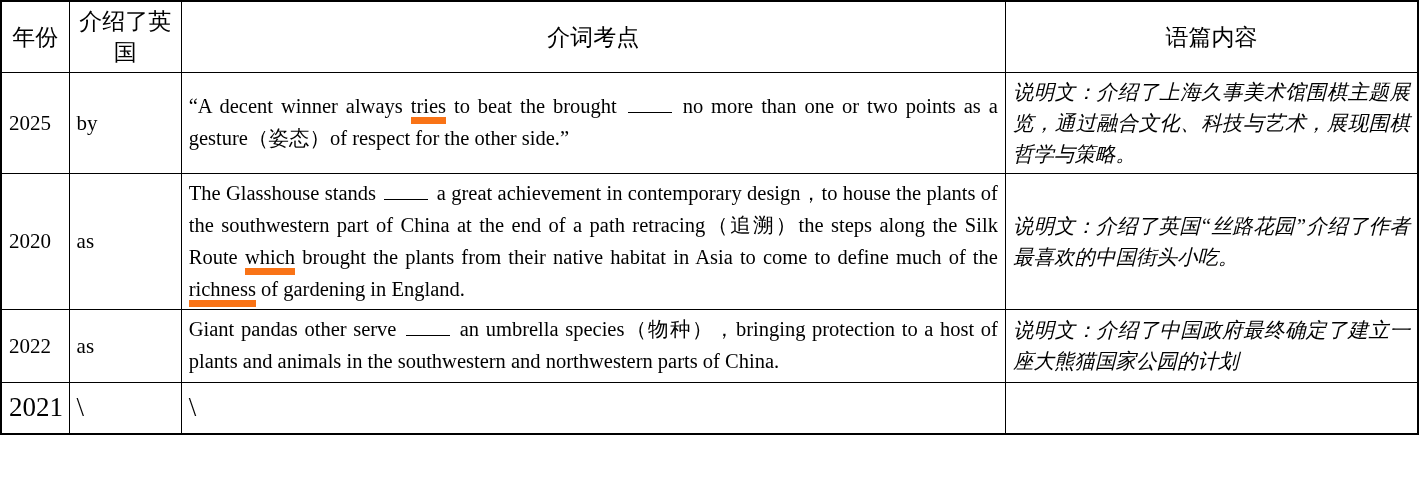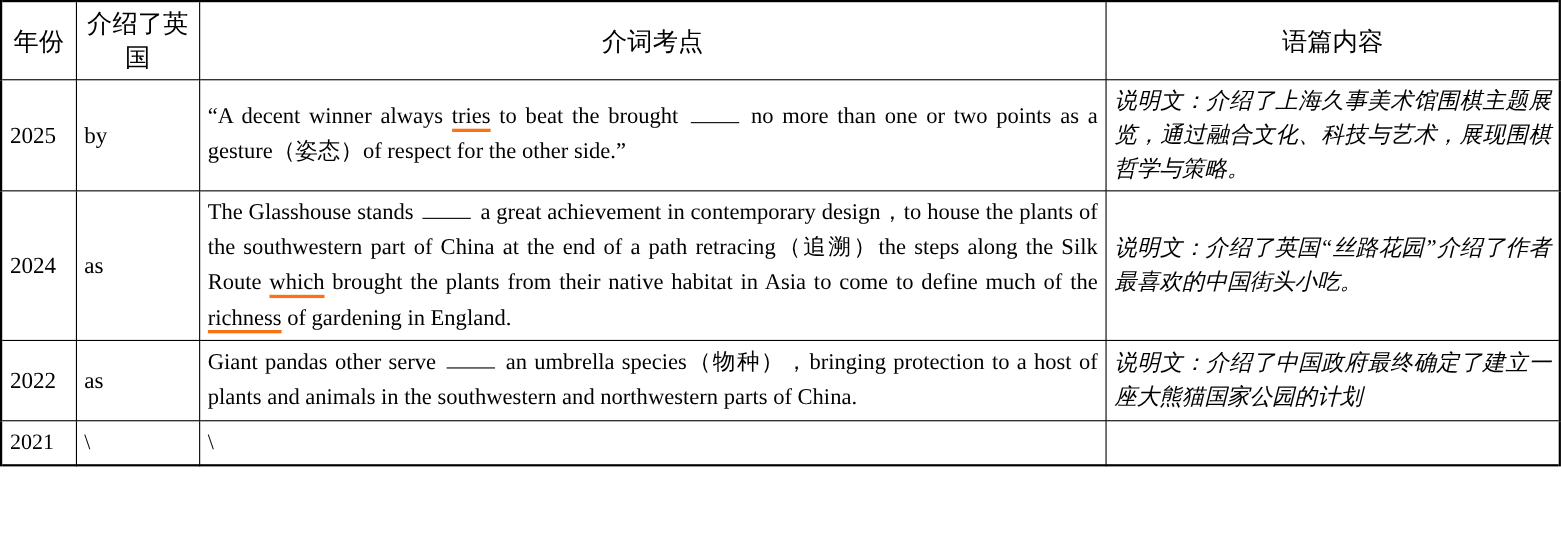--- a/index.html
+++ b/index.html
@@ -72,23 +72,23 @@
     font-style: italic;
   }
   .blank {
     display: inline-block;
     border-bottom: 1px solid #000;
     width: 44px;
     vertical-align: baseline;
     margin: 0 3px;
   }
   .uline {
-    border-bottom: 3px solid #f97316;
+    border-bottom: 7px solid #f97316;
   }
-  tr.row-2021 td { height: 30px; font-size: 20px; }
+  tr.row-2021 td { height: 30px; font-size: 27px; }
   tr.row-2021 td.sentence { text-align: left; }
 </style>
 </head>
 <body>
 
 <table class="exam-table">
   <colgroup>
     <col class="col-year">
     <col class="col-point">
     <col class="col-sent">
@@ -103,21 +103,21 @@
     </tr>
   </thead>
   <tbody>
     <tr>
       <td class="year">2025</td>
       <td class="point">by</td>
       <td class="sentence"><span>“A decent winner always </span><span class="uline">tries</span><span> to beat the brought </span><span class="blank"></span><span> no more than one or two points as a gesture（姿态）of respect for the other side.”</span></td>
       <td class="topic">说明文：介绍了上海久事美术馆围棋主题展览，通过融合文化、科技与艺术，展现围棋哲学与策略。</td>
     </tr>
     <tr>
-      <td class="year">2024</td>
+      <td class="year">2020</td>
       <td class="point">as</td>
       <td class="sentence"><span>The Glasshouse stands </span><span class="blank"></span><span> a great achievement in contemporary design，to house the plants of the southwestern part of China at the end of a path retracing（追溯）the steps along the Silk Route </span><span class="uline">which</span><span> brought the plants from their native habitat in Asia to come to define much of the </span><span class="uline">richness</span><span> of gardening in England.</span></td>
       <td class="topic">说明文：介绍了英国“丝路花园”介绍了作者最喜欢的中国街头小吃。</td>
     </tr>
     <tr>
       <td class="year">2022</td>
       <td class="point">as</td>
       <td class="sentence"><span>Giant pandas other serve </span><span class="blank"></span><span> an umbrella species（物种），bringing protection to a host of plants and animals in the southwestern and northwestern parts of China.</span></td>
       <td class="topic">说明文：介绍了中国政府最终确定了建立一座大熊猫国家公园的计划</td>
     </tr>

